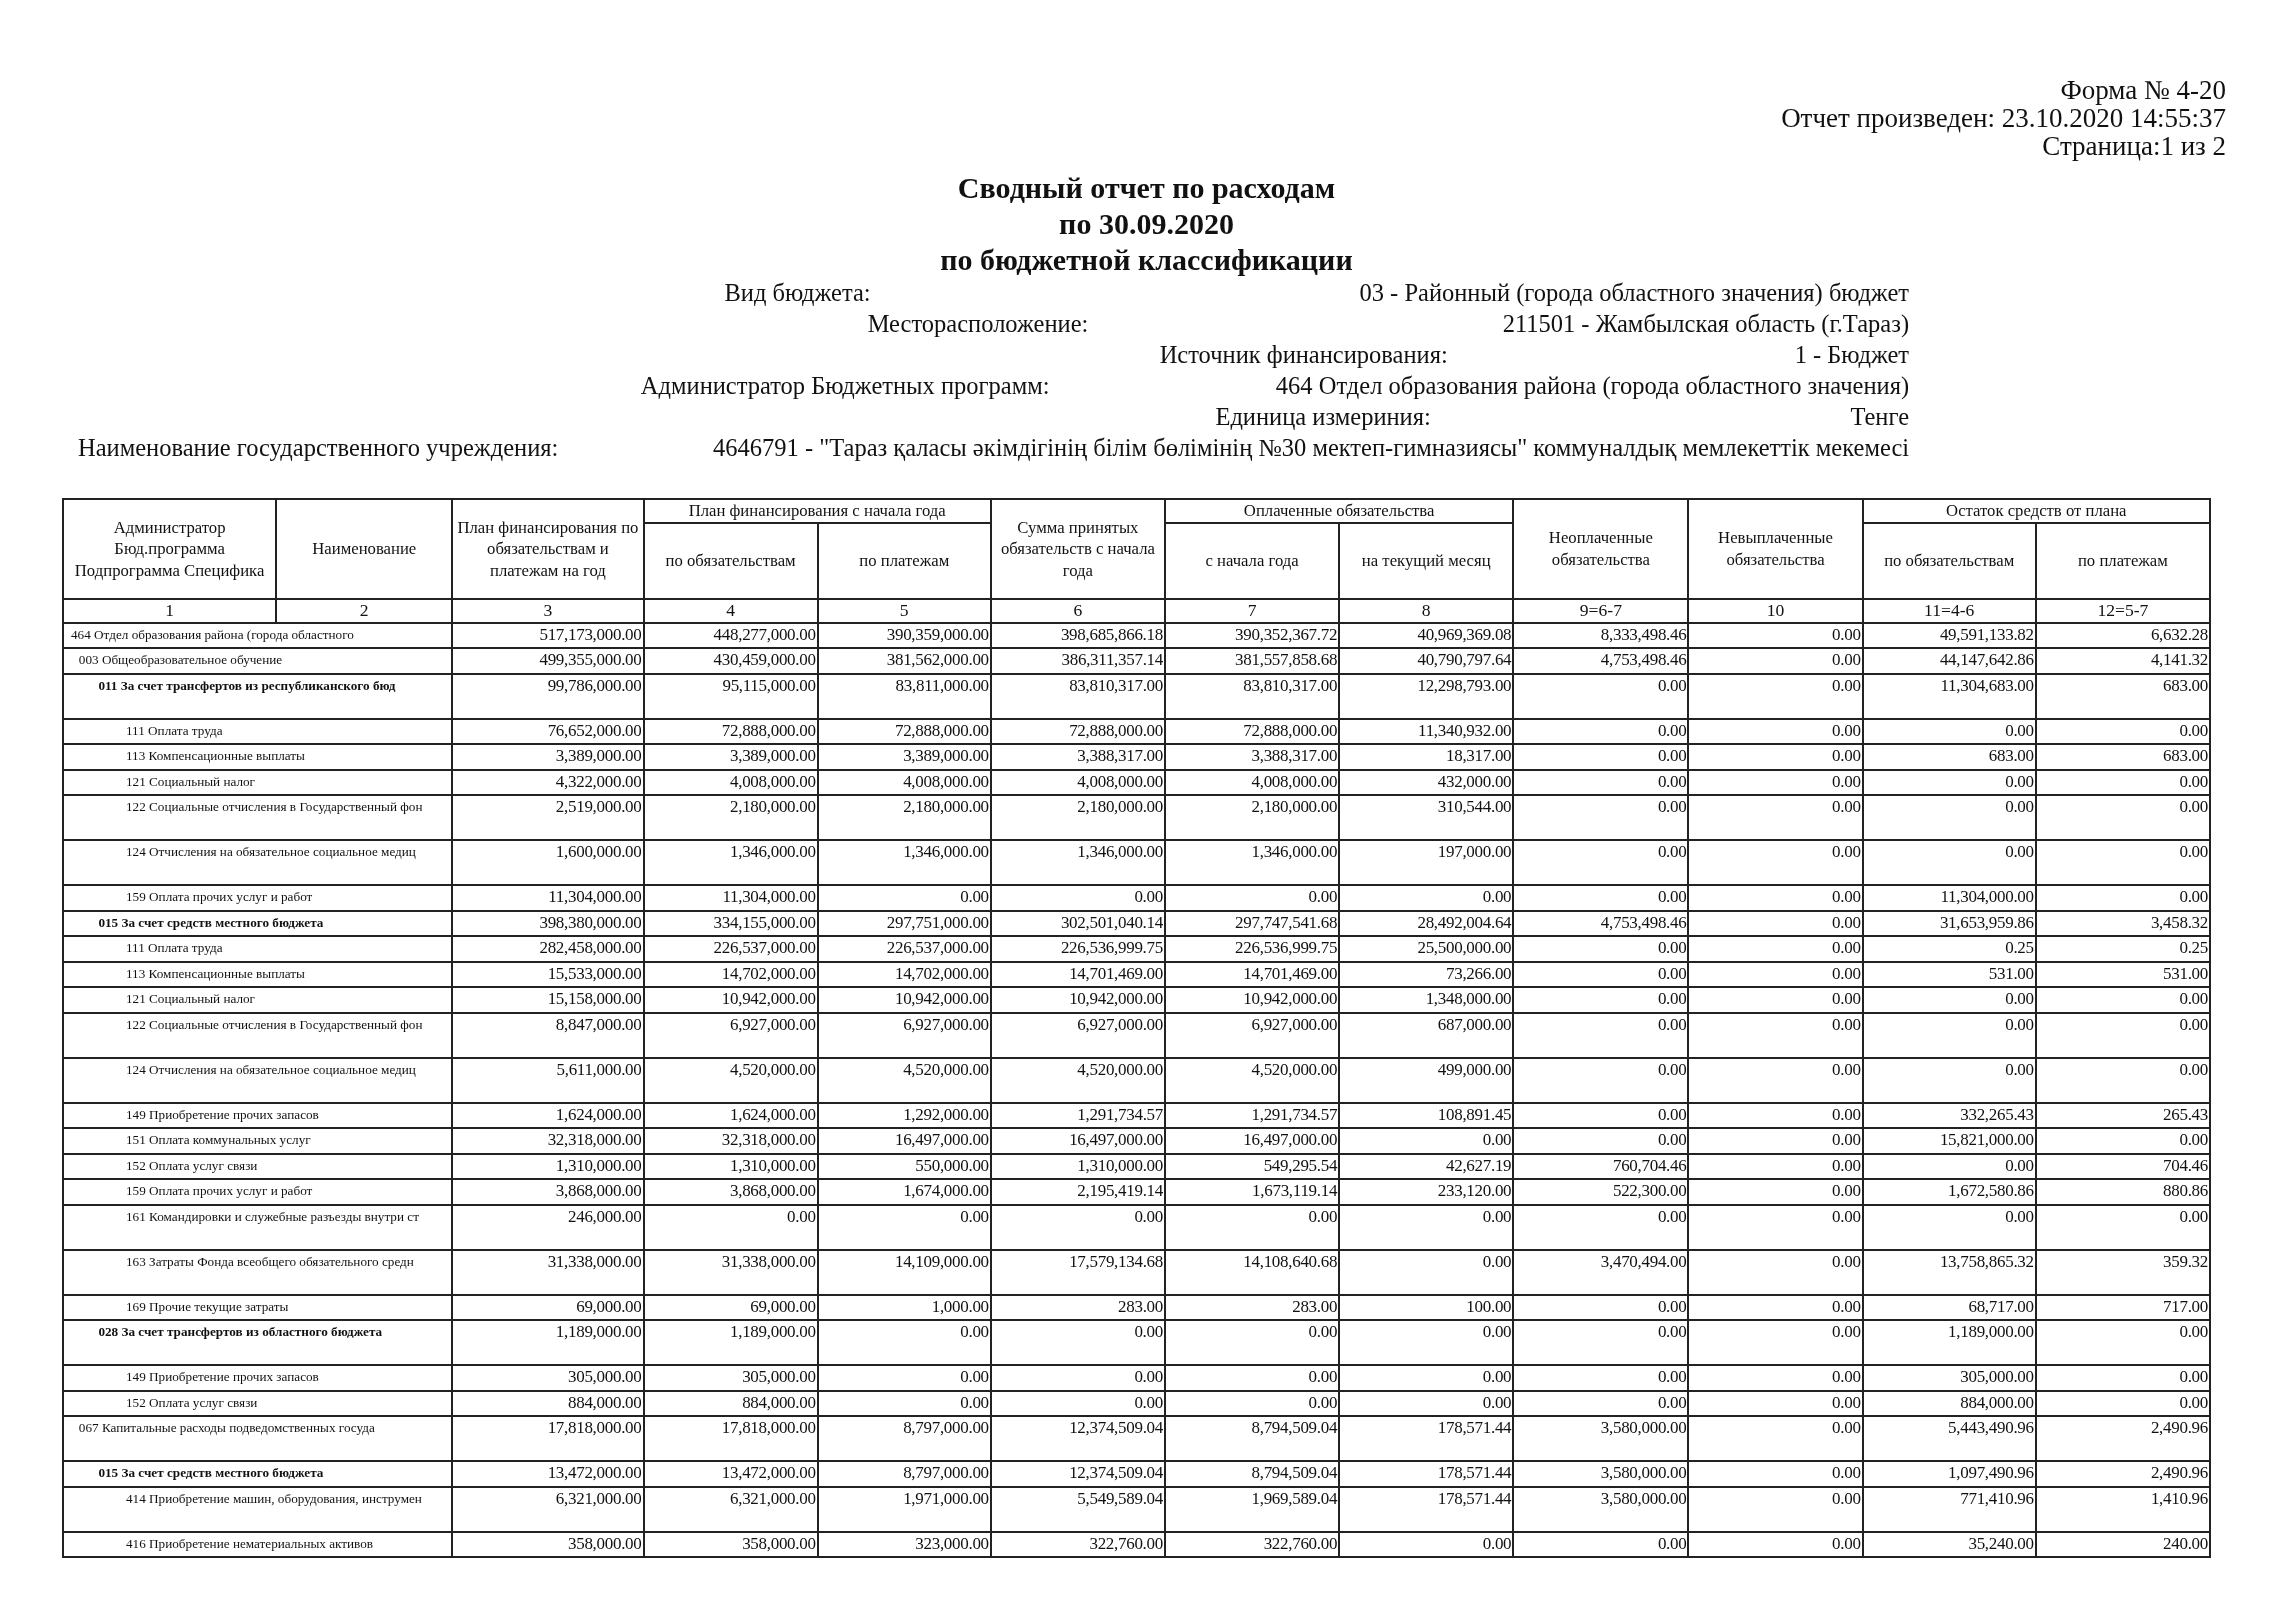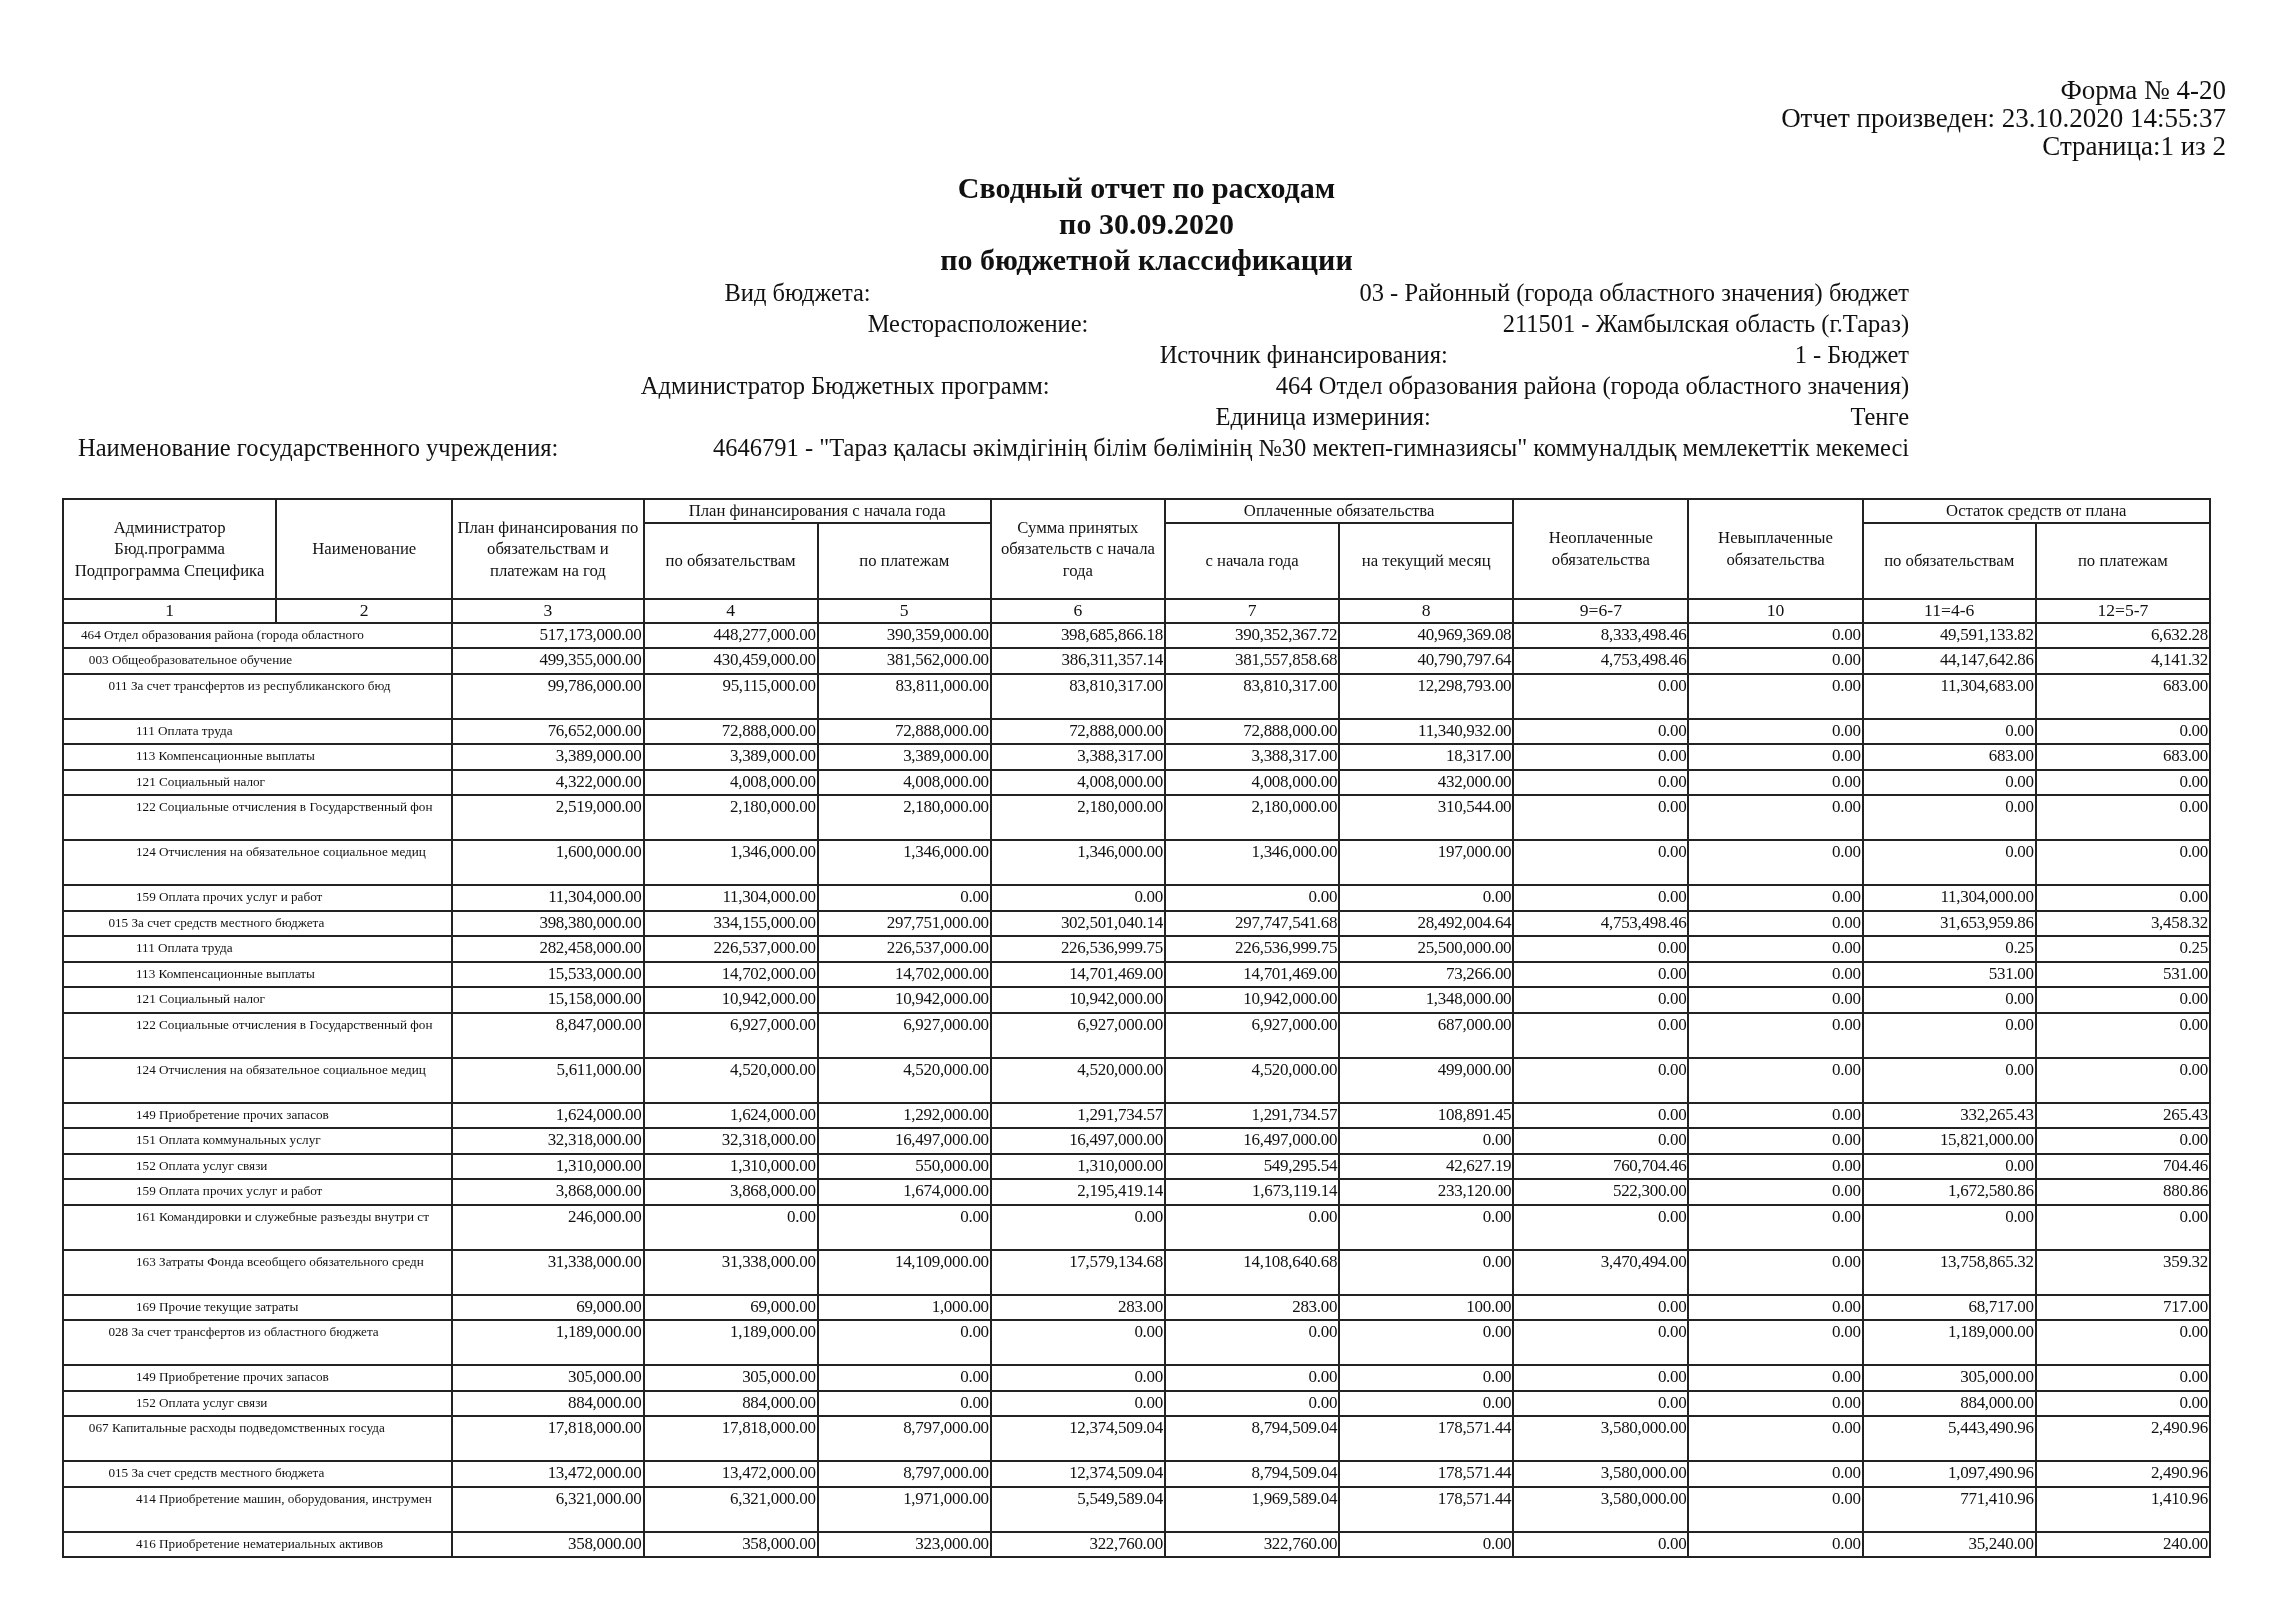--- a/index.html
+++ b/index.html
@@ -12,26 +12,26 @@
   .info { position: absolute; left: 78px; top: 277px; font-size: 24.5px; line-height: 31px; }
   .info-row { display: flex; height: 31px; white-space: nowrap; justify-content: flex-end; }
   .info-label { width: 635px; }
   .tbl-wrap { position: absolute; left: 62px; top: 498px; width: 2149px; }
   table { border-collapse: collapse; table-layout: fixed; width: 2149px; font-family: "Liberation Serif", serif; }
   th, td { border: 2px solid #222; padding: 0 2px; }
   th { font-weight: normal; font-size: 16.7px; line-height: 21.6px; text-align: center; vertical-align: middle; }
   thead tr.h-num th { font-size: 17.6px; height: 21.6px; }
   td { font-size: 15px; line-height: 18.6px; vertical-align: top; }
   td.num { text-align: right; padding-right: 1px; letter-spacing: -0.3px; font-size: 17px; line-height: 21.6px; }
-  td.name { font-size: 13.2px; line-height: 21.6px; padding-left: 17px; text-align: left; }
+  td.name { font-size: 13.2px; line-height: 21.6px; padding-left: 7px; text-align: left; }
   tr.r1 td { height: 23.5px; }
   tr.r2 td { height: 43px; }
   .ind0 { text-indent: 0; }
   .ind1 { text-indent: 7.8px; border-radius: 6px; }
-  .ind2 { text-indent: 27.4px; }
+  .ind2 { text-indent: 27.4px; font-weight: bold; }
   .ind3 { text-indent: 55px; }
 </style>
 </head>
 <body>
 
 <div class="meta-top">
   <div>Форма № 4-20</div>
   <div>Отчет произведен: 23.10.2020 14:55:37</div>
   <div>Страница:1 из 2</div>
 </div>

